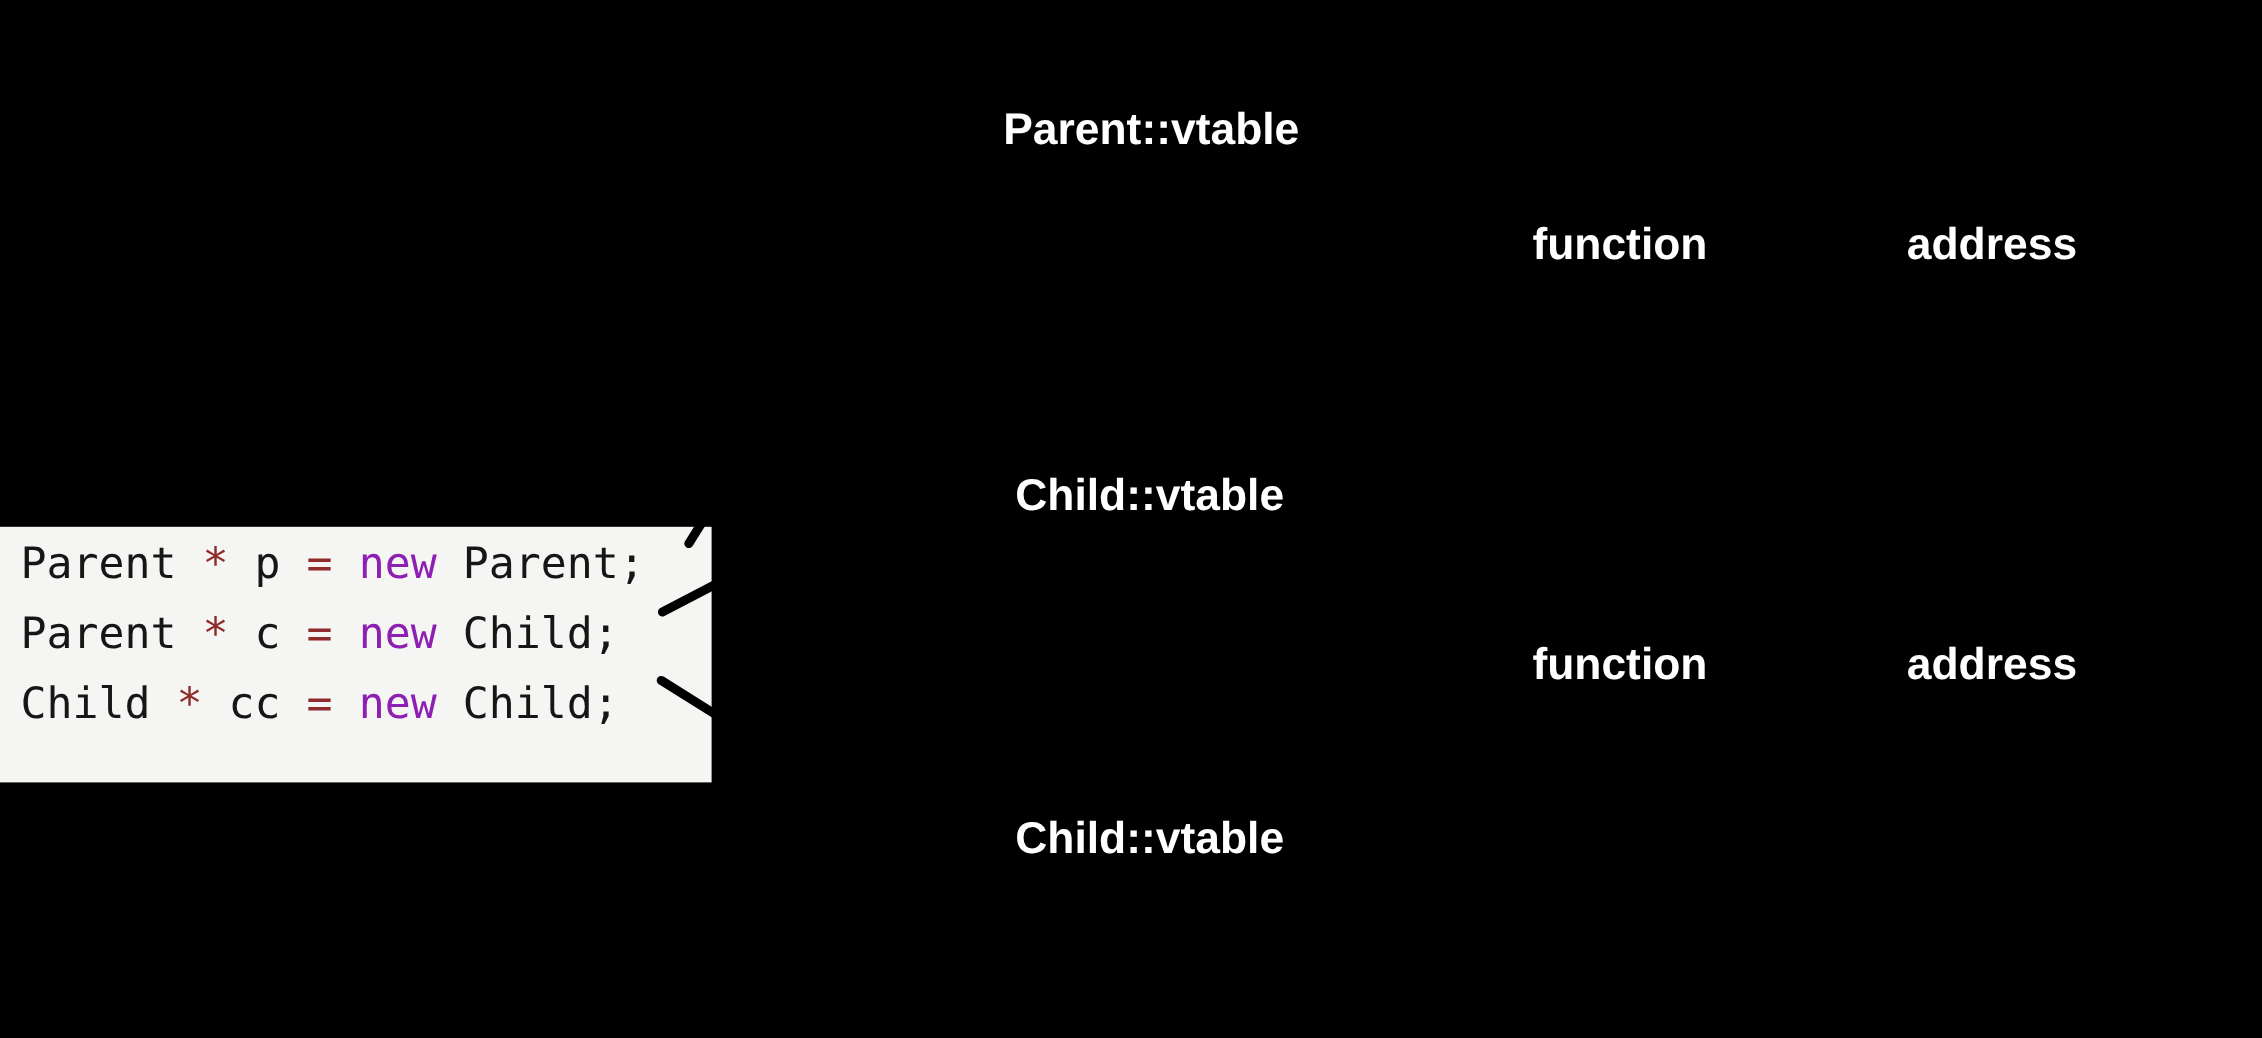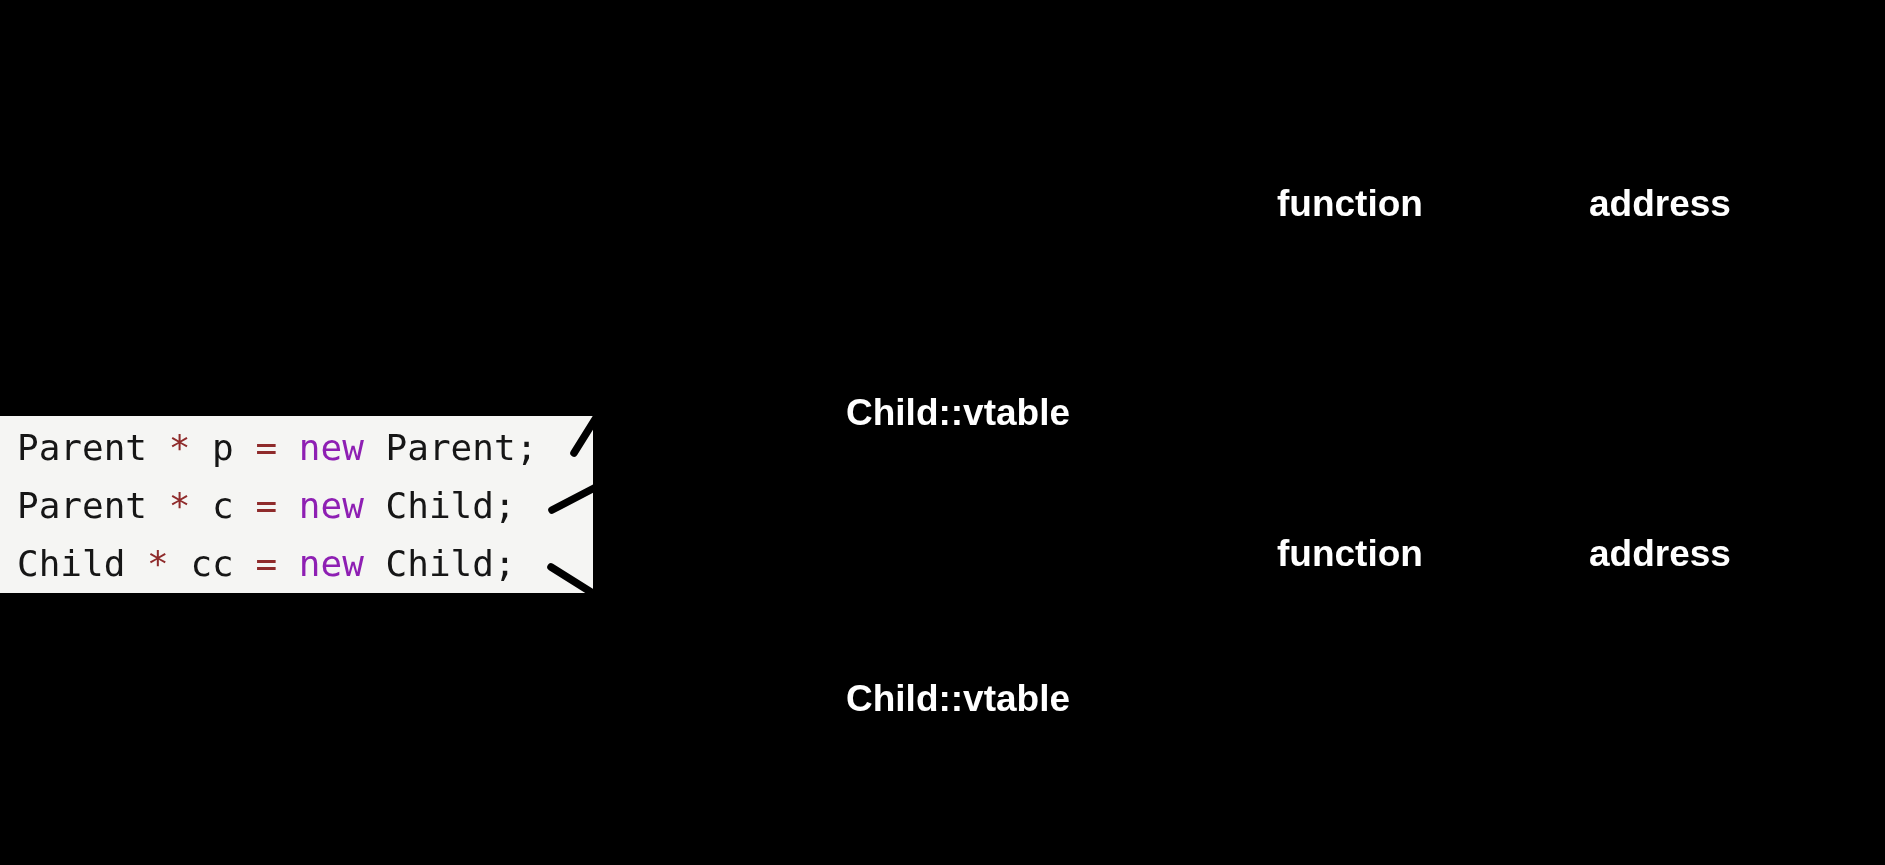--- a/index.html
+++ b/index.html
@@ -30,23 +30,23 @@
   .t-child2  { left: 846px;  top: 680px; }
 
   .h-func-1  { left: 1277px; top: 185px; }
   .h-addr-1  { left: 1589px; top: 185px; }
   .h-func-2  { left: 1277px; top: 535px; }
   .h-addr-2  { left: 1589px; top: 535px; }
 
   .code-box {
     position: absolute;
     left: 0;
-    top: 416px;
+    top: 439px;
     width: 593px;
-    height: 177px;
+    height: 213px;
     background: #f5f5f3;
     padding-top: 3px;
     box-sizing: border-box;
   }
   .code-line {
     height: 58px;
     line-height: 58px;
     padding-left: 17px;
     font-family: "DejaVu Sans Mono", monospace;
     font-size: 36px;
@@ -59,20 +59,21 @@
     width: 1885px;
     height: 865px;
     pointer-events: none;
   }
 </style>
 </head>
 <body>
 
 <div class="canvas" style="background: rgb(0, 0, 0);">
 
+  <div class="label vtable-title t-parent" style="color: rgb(255, 255, 255);">Parent::vtable</div>
 
   <div class="label col-header h-func-1" style="color: rgb(255, 255, 255);">function</div>
 
   <div class="label col-header h-addr-1" style="color: rgb(255, 255, 255);">address</div>
 
   <div class="label vtable-title t-child1" style="color: rgb(255, 255, 255);">Child::vtable</div>
 
   <div class="label col-header h-func-2" style="color: rgb(255, 255, 255);">function</div>
 
   <div class="label col-header h-addr-2" style="color: rgb(255, 255, 255);">address</div>

